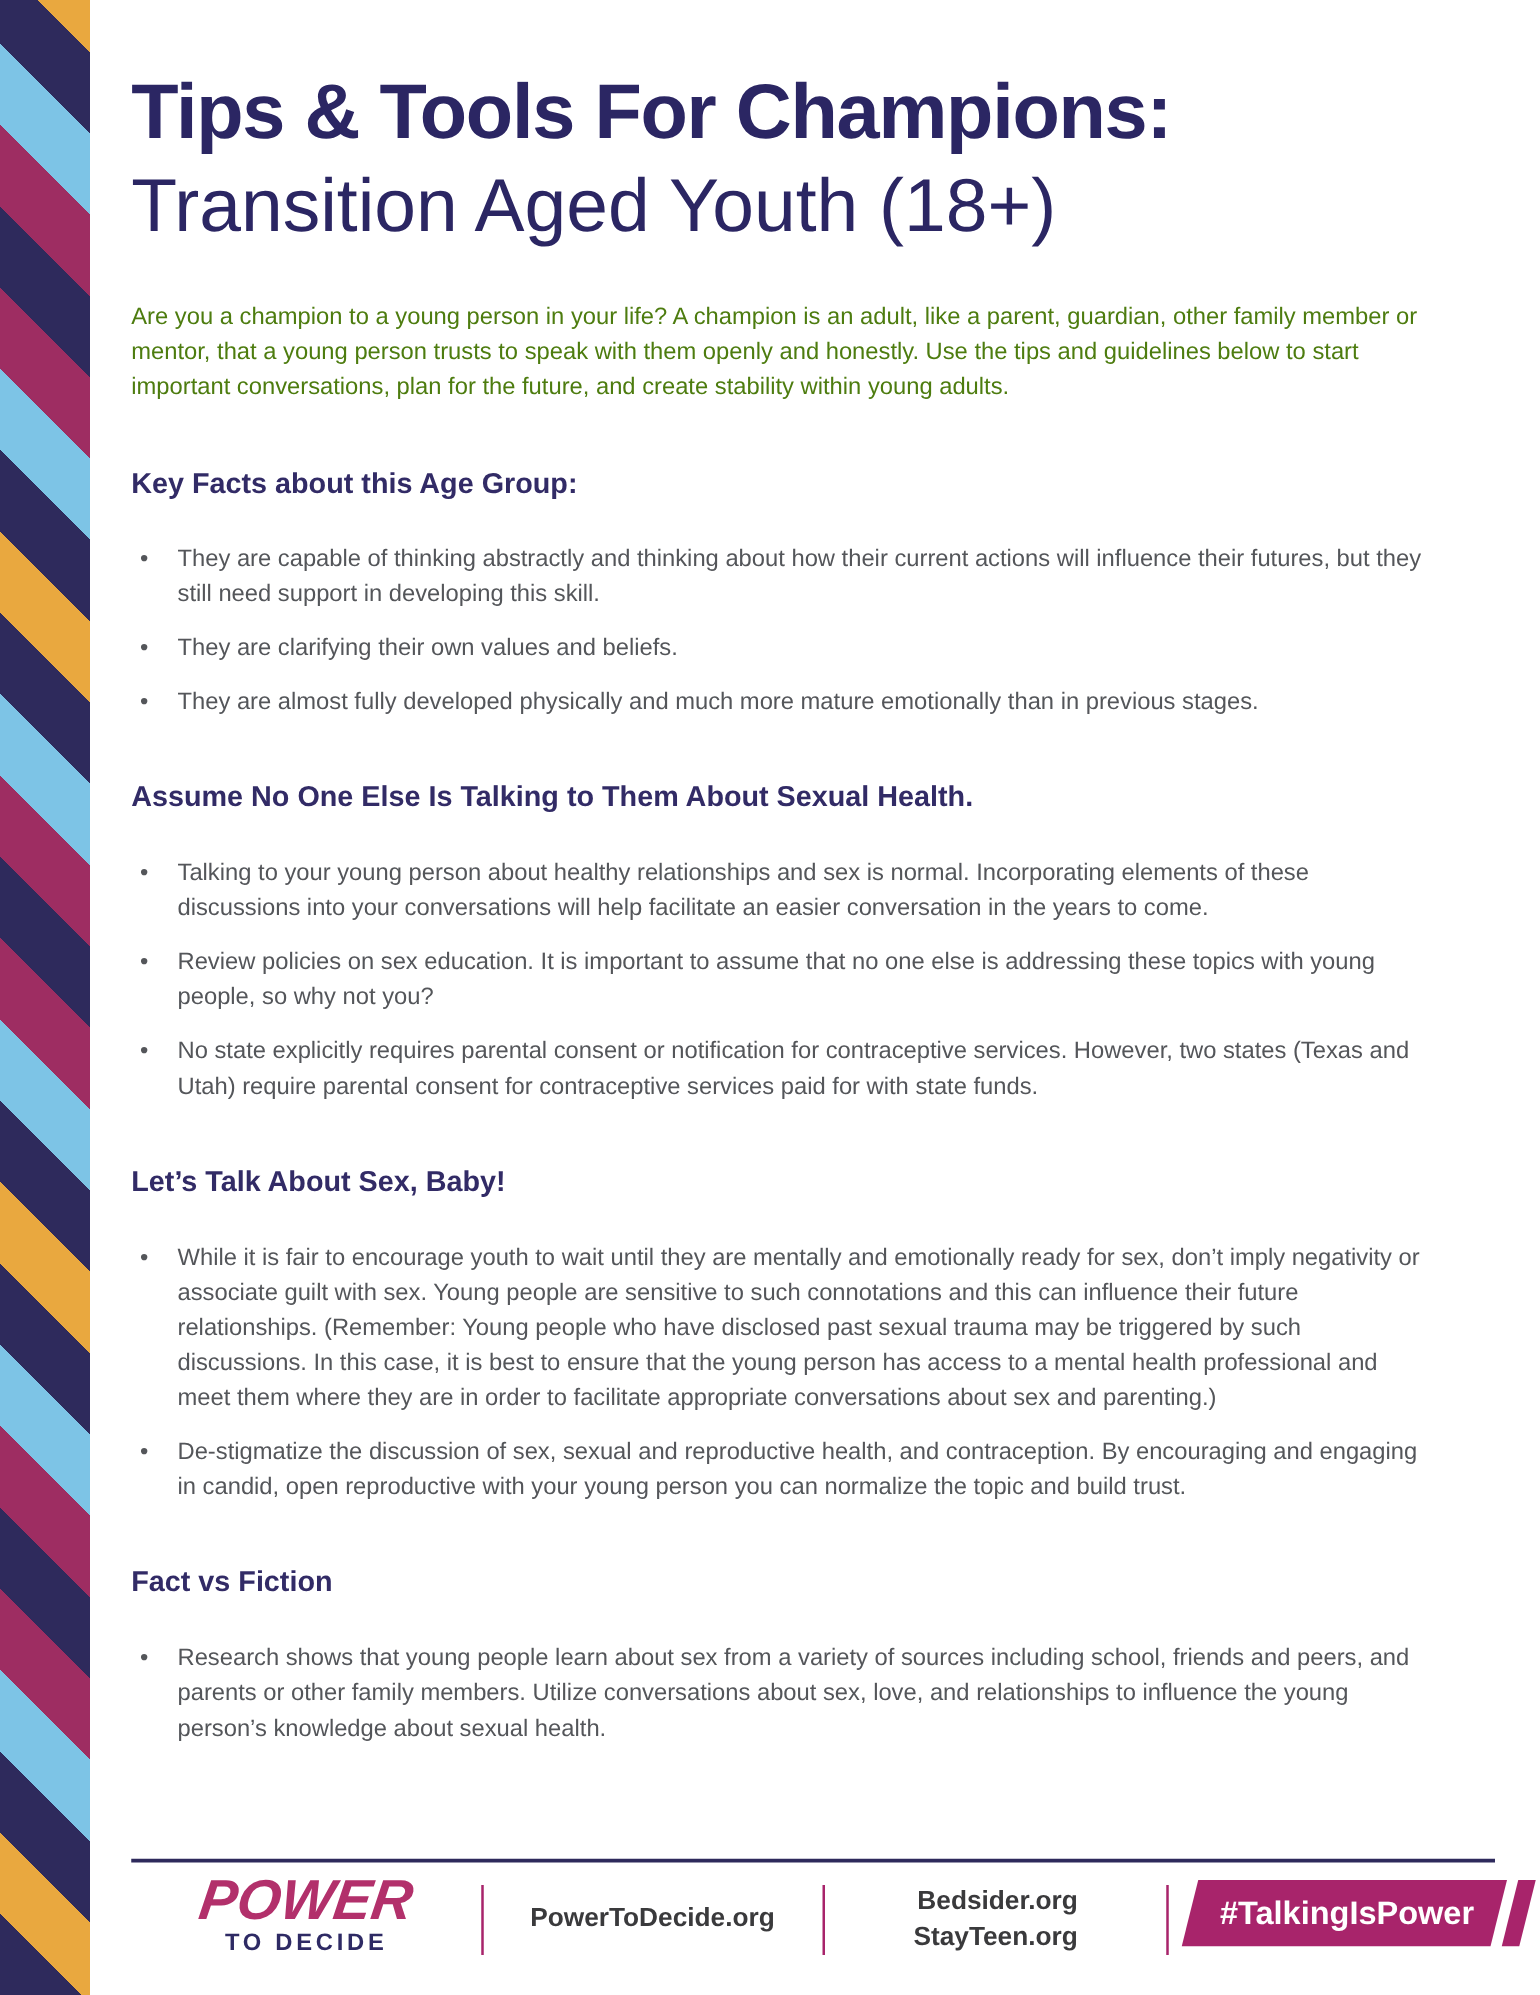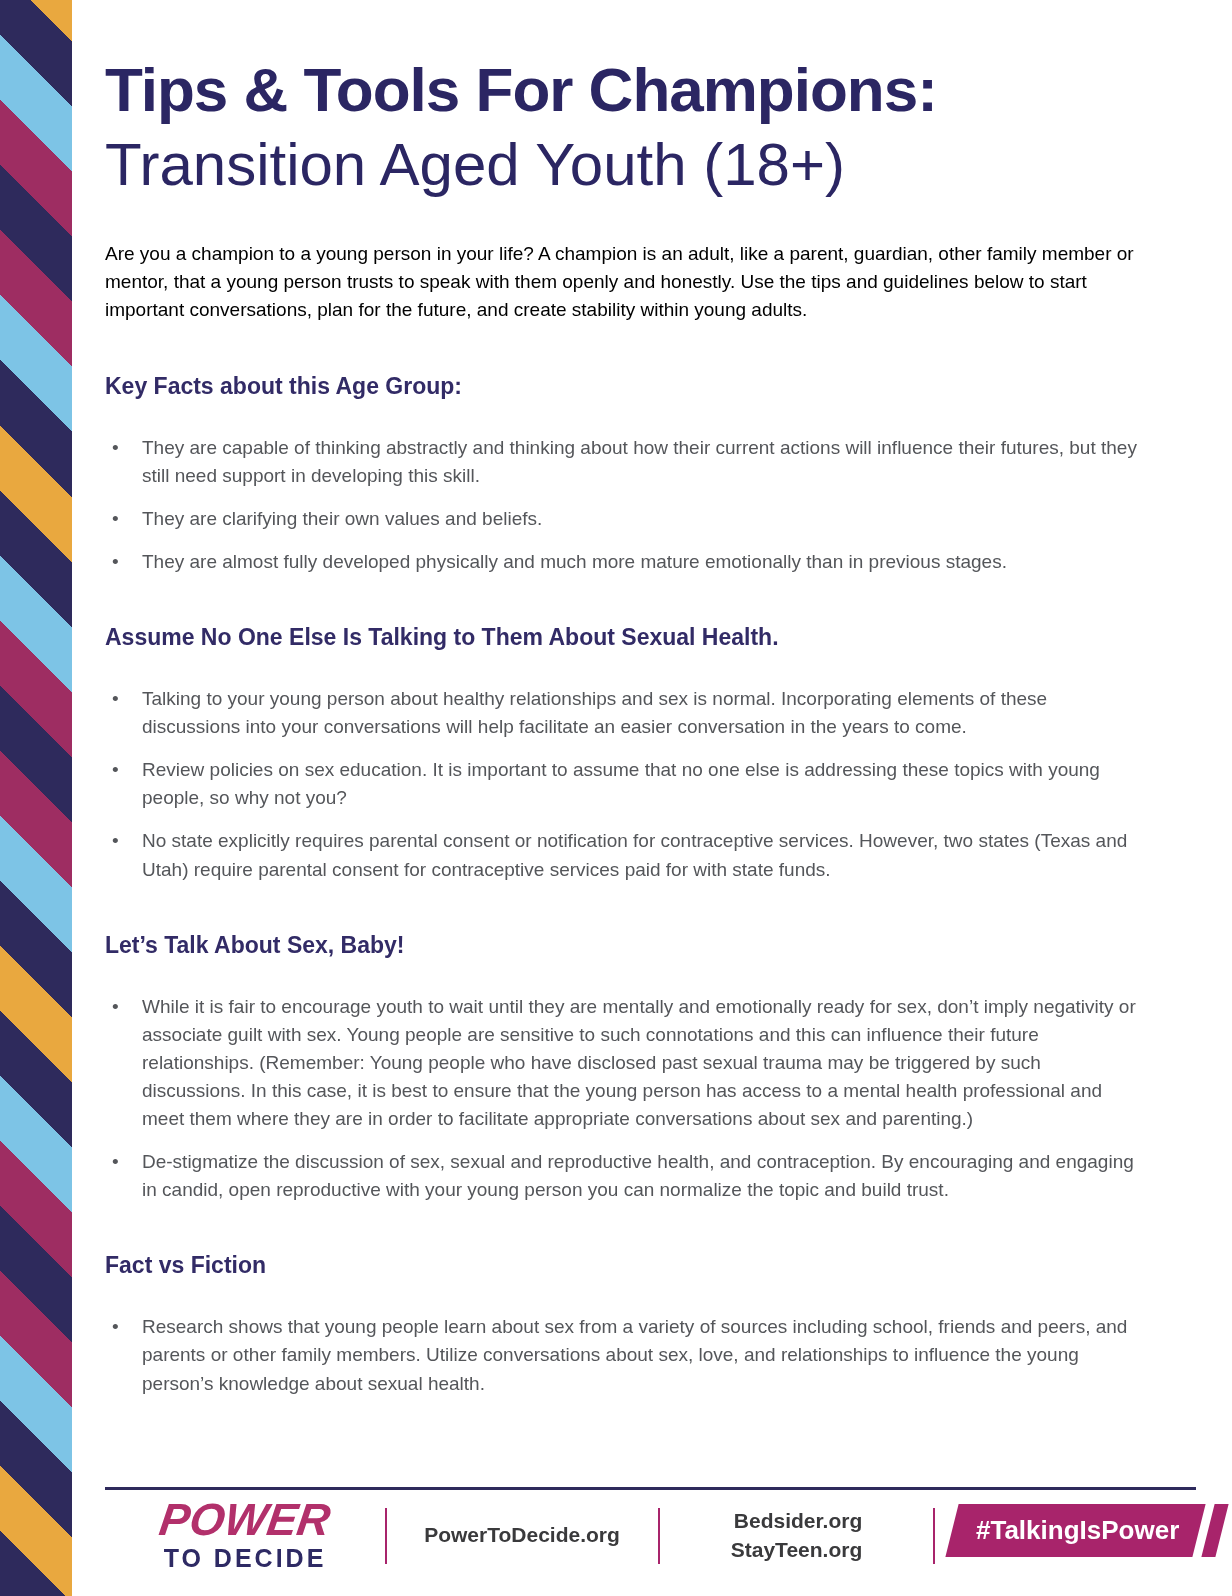--- a/index.html
+++ b/index.html
@@ -31,21 +31,21 @@
   }
   .title-bold {
     font-size: 62px; font-weight: 800; letter-spacing: -1px;
     color: #2b2663; line-height: 1.1;
   }
   .title-light {
     font-size: 60px; font-weight: 300; letter-spacing: 0px;
     color: #2b2663; line-height: 1.1; margin-top: 8px;
   }
   .intro {
-    margin-top: 42px; font-size: 19px; line-height: 1.48; color: #000000;
+    margin-top: 42px; font-size: 19px; line-height: 1.48; color: #4d7c0f;
   }
   .section-heading {
     margin-top: 48px; font-size: 23px; font-weight: 700; color: #322b66;
   }
   ul.bullets { list-style: none; margin-top: 34px; }
   ul.bullets li {
     position: relative; padding-left: 37px; margin-bottom: 15px;
     font-size: 19px; line-height: 1.48; color: #54565a;
   }
   ul.bullets li::before {
@@ -60,21 +60,21 @@
     background: #2e2a5c;
   }
   .logo {
     position: absolute; left: 150px; top: 10px; width: 190px; text-align: center;
   }
   .logo-power {
     font-size: 45px; font-weight: 700; font-style: italic; color: #b2306b;
     transform: skewX(-8deg); letter-spacing: 0px; line-height: 1;
   }
   .logo-tagline {
-    font-size: 25px; font-weight: 800; color: #2e2a64; letter-spacing: 3px;
+    font-size: 19px; font-weight: 800; color: #2e2a64; letter-spacing: 3px;
     margin-top: 2px;
   }
   .footer-divider {
     position: absolute; top: 21px; width: 2px; height: 56px; background: #a8246b;
   }
   .divider-1 { left: 385px; }
   .divider-2 { left: 658px; }
   .divider-3 { left: 933px; }
   .footer-link-cell {
     position: absolute; left: 387px; top: 0; width: 270px; height: 96px;

